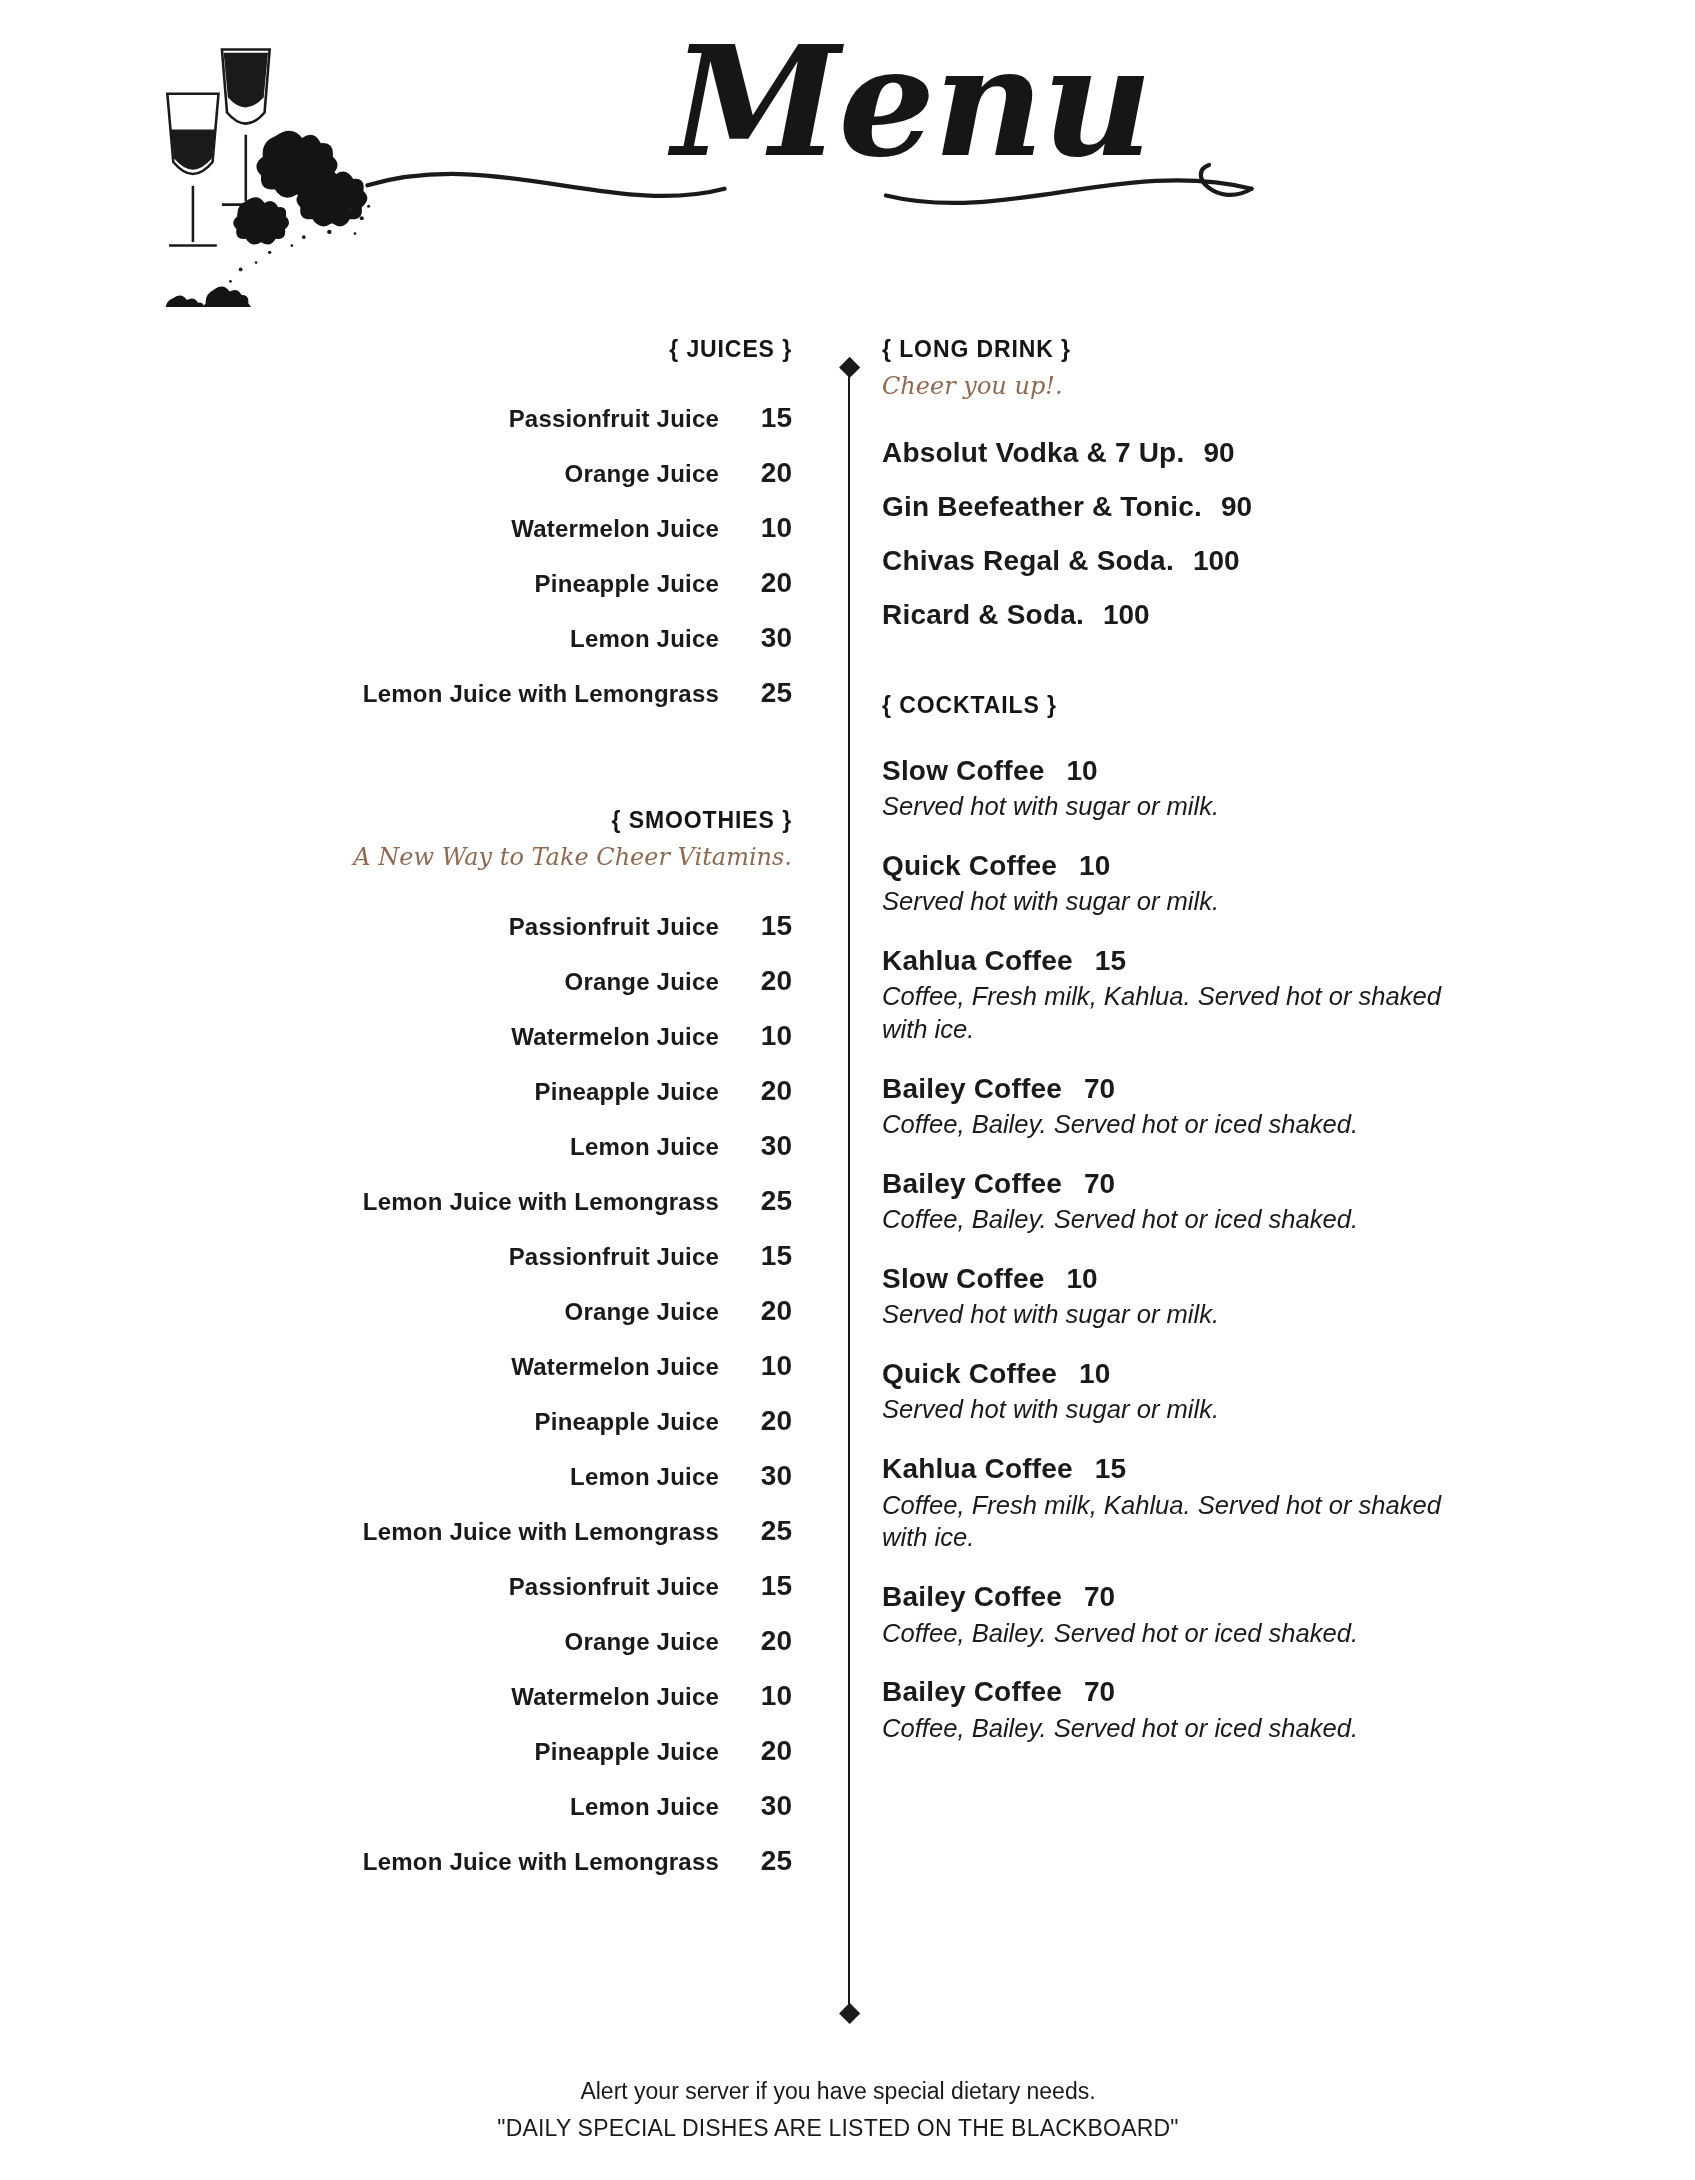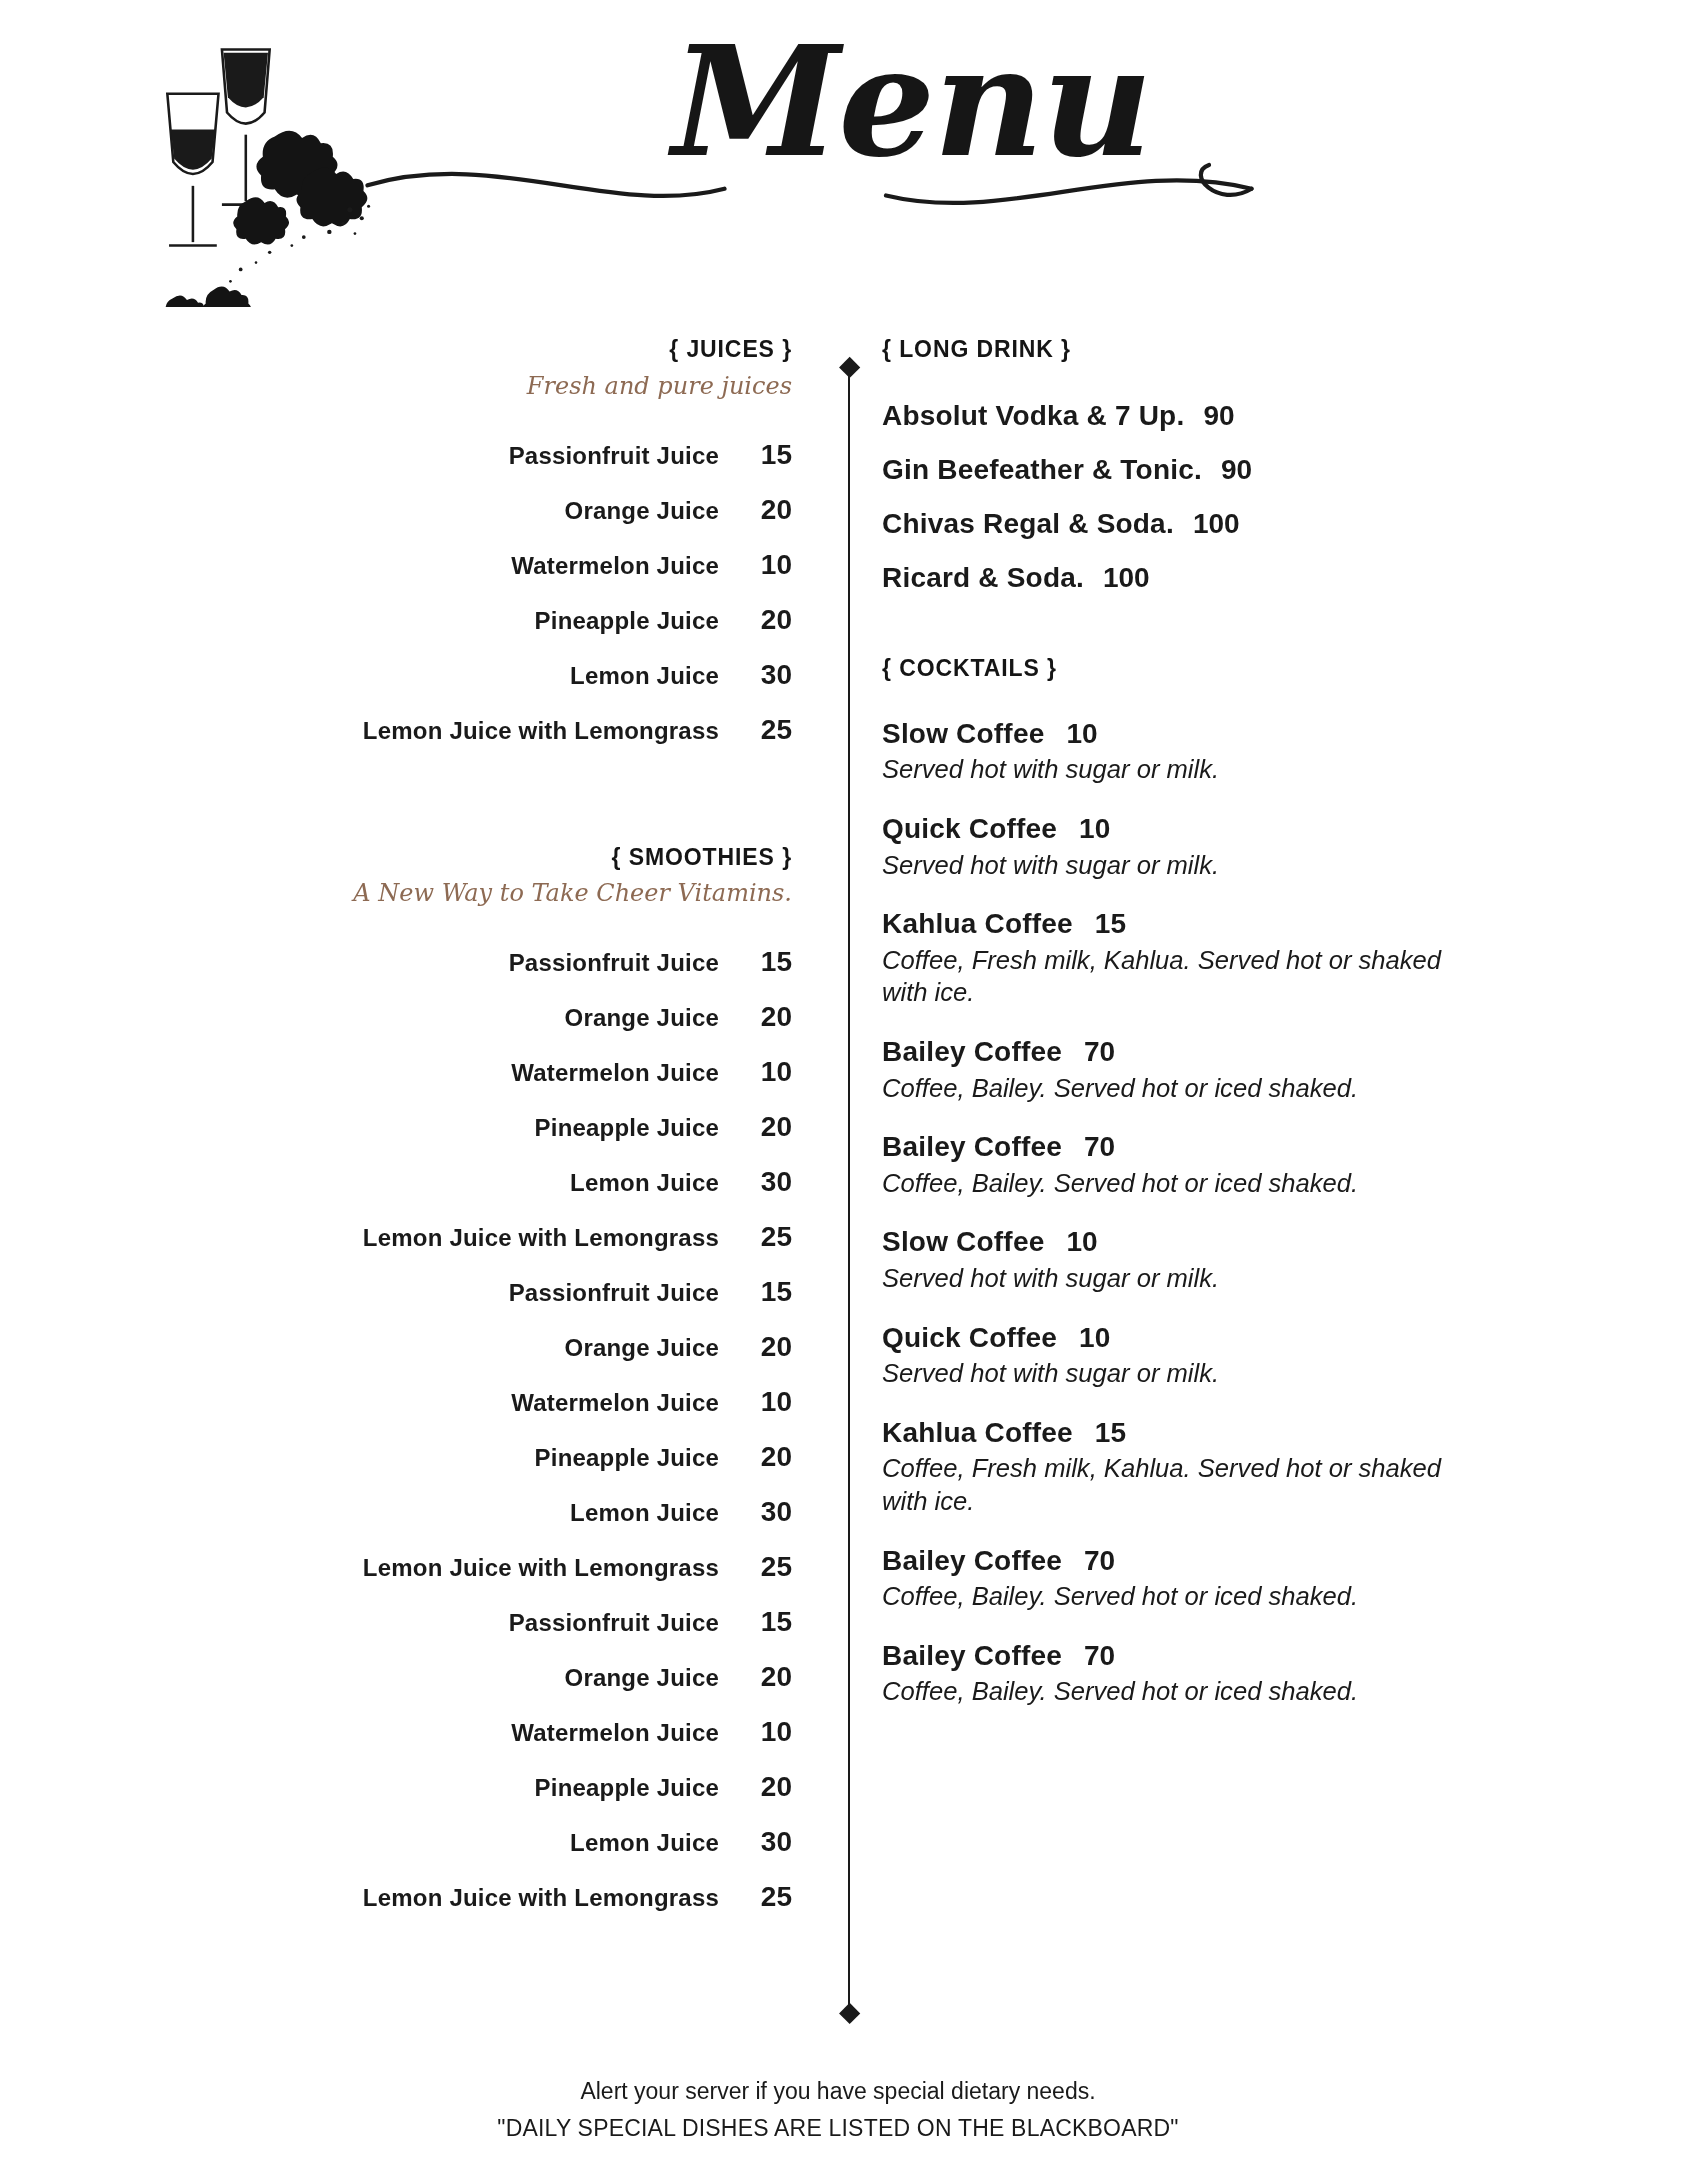--- a/index.html
+++ b/index.html
@@ -294,21 +294,20 @@
   <div class="divider">
     <span class="dia top"></span>
     <span class="rule"></span>
     <span class="dia bottom"></span>
   </div>
 
   <div class="col-left">
 
     <div>
       <div class="section-title">{ JUICES }</div>
-      <div class="section-sub">Fresh and pure juices</div>
       <div class="left-items">
         <div class="left-row">
           <span class="name">Passionfruit Juice</span>
           <span class="price">15</span>
         </div>
         <div class="left-row">
           <span class="name">Orange Juice</span>
           <span class="price">20</span>
         </div>
         <div class="left-row">
@@ -409,20 +408,21 @@
           <span class="price">25</span>
         </div>
       </div>
     </div>
   </div>
 
   <div class="col-right">
 
     <div>
       <div class="section-title">{ LONG DRINK }</div>
+      <div class="section-sub">Cheer you up!.</div>
       <div class="right-simple">
         <div class="r-row">
           <span class="r-name">Absolut Vodka &amp; 7 Up.</span>
           <span class="r-price">90</span>
         </div>
         <div class="r-row">
           <span class="r-name">Gin Beefeather &amp; Tonic.</span>
           <span class="r-price">90</span>
         </div>
         <div class="r-row">

